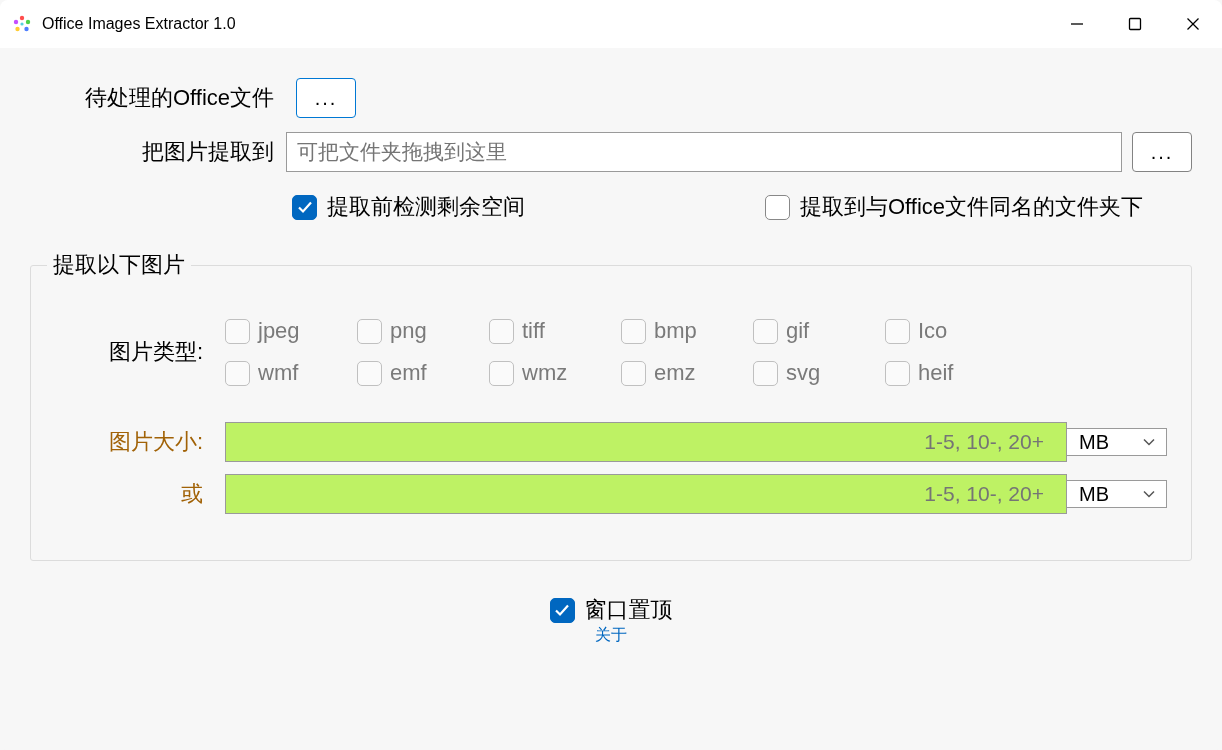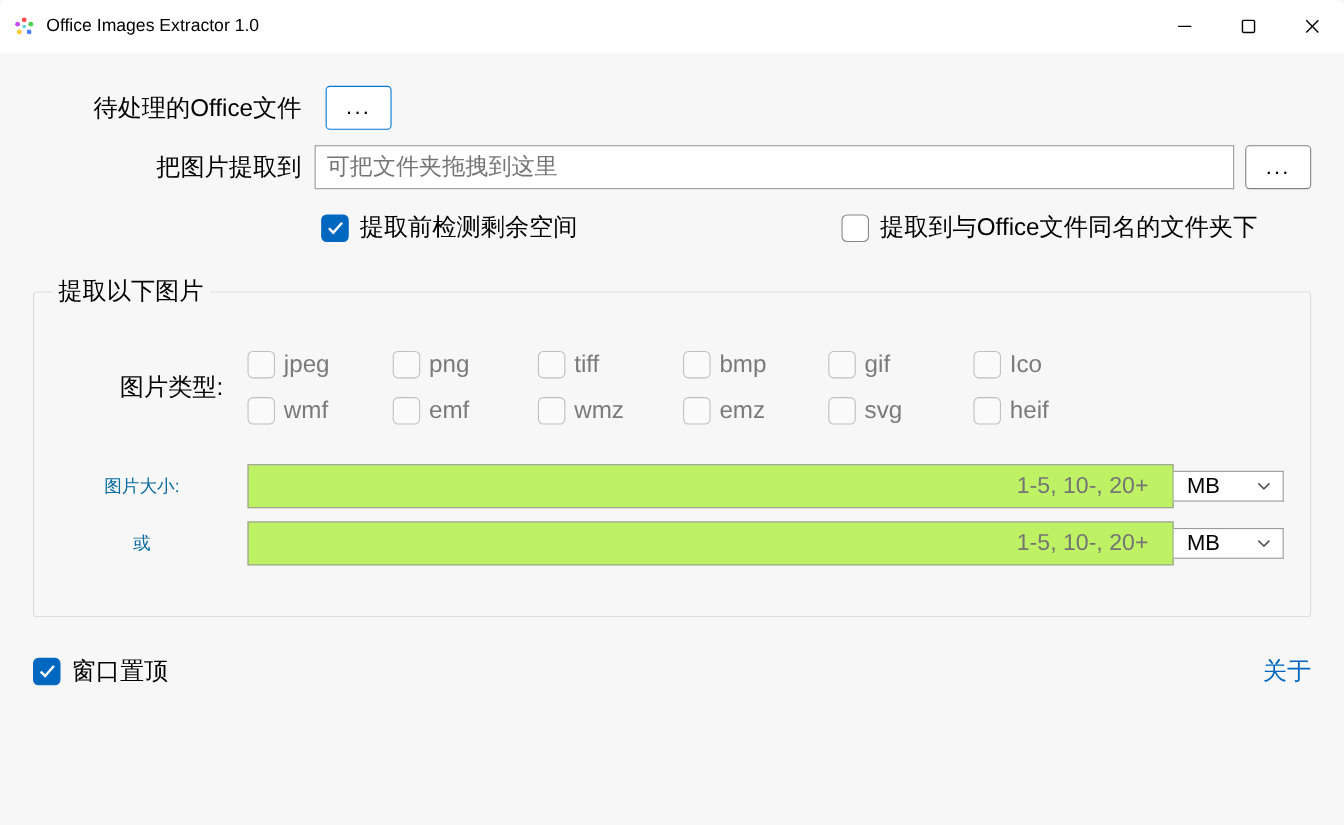--- a/index.html
+++ b/index.html
@@ -95,21 +95,21 @@
     padding: 0 6px;
     margin-left: -8px;
   }
   .type-row { display: flex; align-items: center; margin-bottom: 10px; }
   .type-label { width: 170px; text-align: right; font-size: 22px; color: #000; padding-right: 22px; }
   .type-grid { display: grid; grid-template-columns: 130px 130px 130px 130px 130px 130px; gap: 16px 2px; }
   .type-item { display: flex; align-items: center; gap: 8px; font-size: 22px; color: #7a7a7a; }
   .type-item.enabled { color: #000; }
   .all-types-row { display: flex; align-items: center; margin-top: 16px; }
   .size-row { display: flex; align-items: center; margin-top: 24px; }
-  .size-label { width: 170px; text-align: center; font-size: 16px; color: #0369a1; padding-right: 22px; }
+  .size-label { width: 170px; text-align: right; font-size: 22px; color: #a16207; padding-right: 22px; }
   .size-input {
     flex: 1;
     height: 40px;
     border: 1px solid #9a9a9a;
     background: #bef264;
     font-size: 21px;
     color: #7a7a7a;
     padding: 0 22px;
     outline: none;
     text-align: right;
@@ -127,30 +127,31 @@
     font-size: 20px;
     cursor: pointer;
   }
   .chev-down { width: 14px; height: 14px; }
   .footer {
     display: flex;
     align-items: center;
     justify-content: space-between;
     padding-top: 34px;
     padding-bottom: 4px;
+    flex-direction: column;
   }
   .export-btn {
     background: #fff;
     border: 1px solid #888;
     border-radius: 4px;
     font-size: 22px;
     padding: 10px 28px;
     cursor: pointer;
   }
-  .about-link { color: #0067c0; font-size: 22px; cursor: pointer; }
+  .about-link { color: #0067c0; font-size: 16px; cursor: pointer; }
 </style>
 </head>
 <body>
 
 <div class="window">
   <div class="titlebar">
     <span class="app-icon">
       <svg viewBox="0 0 20 20">
         <circle cx="10" cy="4" r="2.2" fill="#ff4d4d"></circle>
         <circle cx="16" cy="8" r="2.2" fill="#4dd14d"></circle>

